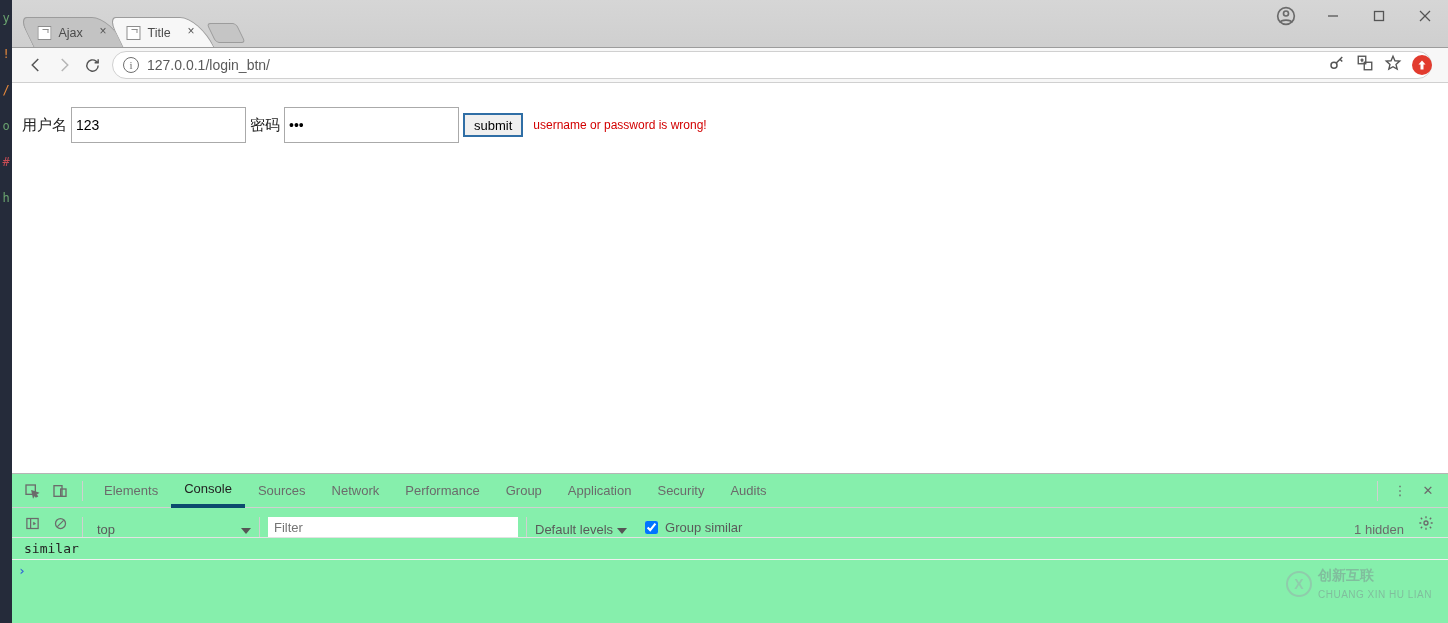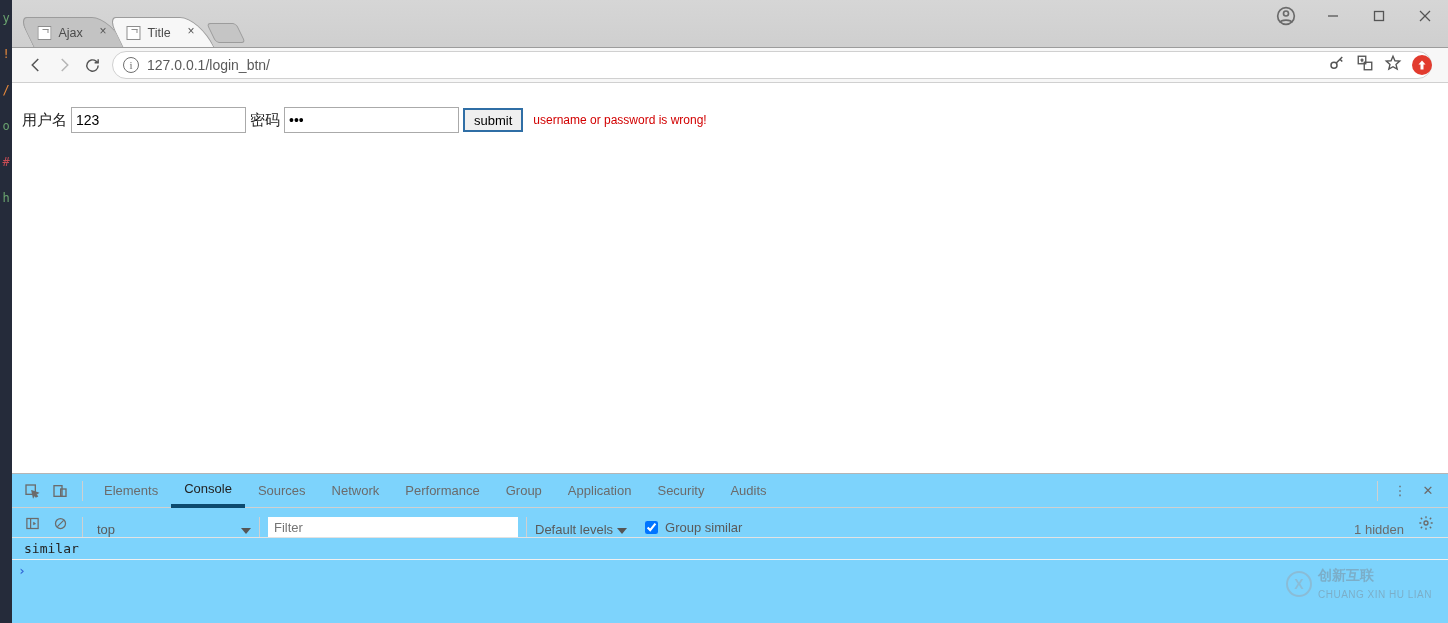--- a/index.html
+++ b/index.html
@@ -36,26 +36,26 @@
   .nav-btn.disabled{ color:#b6b6b6;}
   .omnibox{ flex:1; height:28px; border:1px solid #d0d0d0; border-radius:14px; background:#fff; display:flex; align-items:center; padding:0 10px; margin:0 6px; font-size:14px; color:#5a5a5a;}
   .omnibox .info{ width:16px;height:16px;border:1.5px solid #6f6f6f;border-radius:50%;display:flex;align-items:center;justify-content:center;font-size:11px;font-family:Georgia,serif;margin-right:8px;color:#6f6f6f;}
   .right-icons{display:flex;align-items:center;gap:10px;color:#5a5a5a;position:absolute;right:16px;}
   .right-icons .ext{width:20px;height:20px;border-radius:50%;background:#e23b2e;display:flex;align-items:center;justify-content:center;color:#fff;font-size:13px;}
 
   
   .page { flex:1; background:#fff; padding:12px 10px; margin-left:12px; font-size:15px; color:#222;}
   .form-row{display:flex;align-items:center;gap:4px;margin-top:12px;}
   .lbl{font-size:15px;}
-  .txt{ width:175px; height:26px; border:1px solid #aaa; padding:1px 4px; font-size:14px;}
+  .txt{ width:175px; height:36px; border:1px solid #aaa; padding:1px 4px; font-size:14px;}
   .btn-submit{ height:24px; padding:2px 9px; border:2px solid #2f6ea5; background:#efefef; font-size:13px;}
   .err{ color:#d20000; font-size:12px; margin-left:6px;}
 
   
-  .devtools{ height:150px; border-top:1px solid #b5b5b5; display:flex; flex-direction:column; margin-left:12px; font-size:13px; color:#5a5a5a; background:#7dd3fc;margin-top:20px;}
+  .devtools{ height:150px; border-top:1px solid #b5b5b5; display:flex; flex-direction:column; margin-left:12px; font-size:13px; color:#5a5a5a; background:#86efac;margin-top:20px;}
   .dt-tabs{ height:34px; border-bottom:1px solid #d0d0d0; display:flex; align-items:center; padding:0 6px; gap:0;}
   .dt-icon{ width:28px; height:28px; display:flex; align-items:center; justify-content:center; color:#6b6b6b;}
   .dt-sep{ width:1px;height:20px;background:#d0d0d0;margin:0 8px;}
   .dt-tab{ height:34px; display:flex; align-items:center; padding:0 13px; color:#6b6b6b; cursor:default;}
   .dt-tab.active{ color:#222; border-bottom:4px solid #0c4a6e;}
   .dt-right{margin-left:auto;display:flex;align-items:center;}
   .dt-filter{ height:30px; border-bottom:1px solid #e2e2e2; display:flex; align-items:flex-end; padding:0 6px; gap:0;}
   .filter-input{ width:250px; height:20px; border:none; font-size:13px; color:#aaa; padding:0 6px; }
   .lvl{display:flex;align-items:center;gap:4px;}
   .tri::after{content:"";display:inline-block;border-left:5px solid transparent;border-right:5px solid transparent;border-top:6px solid #555;}

